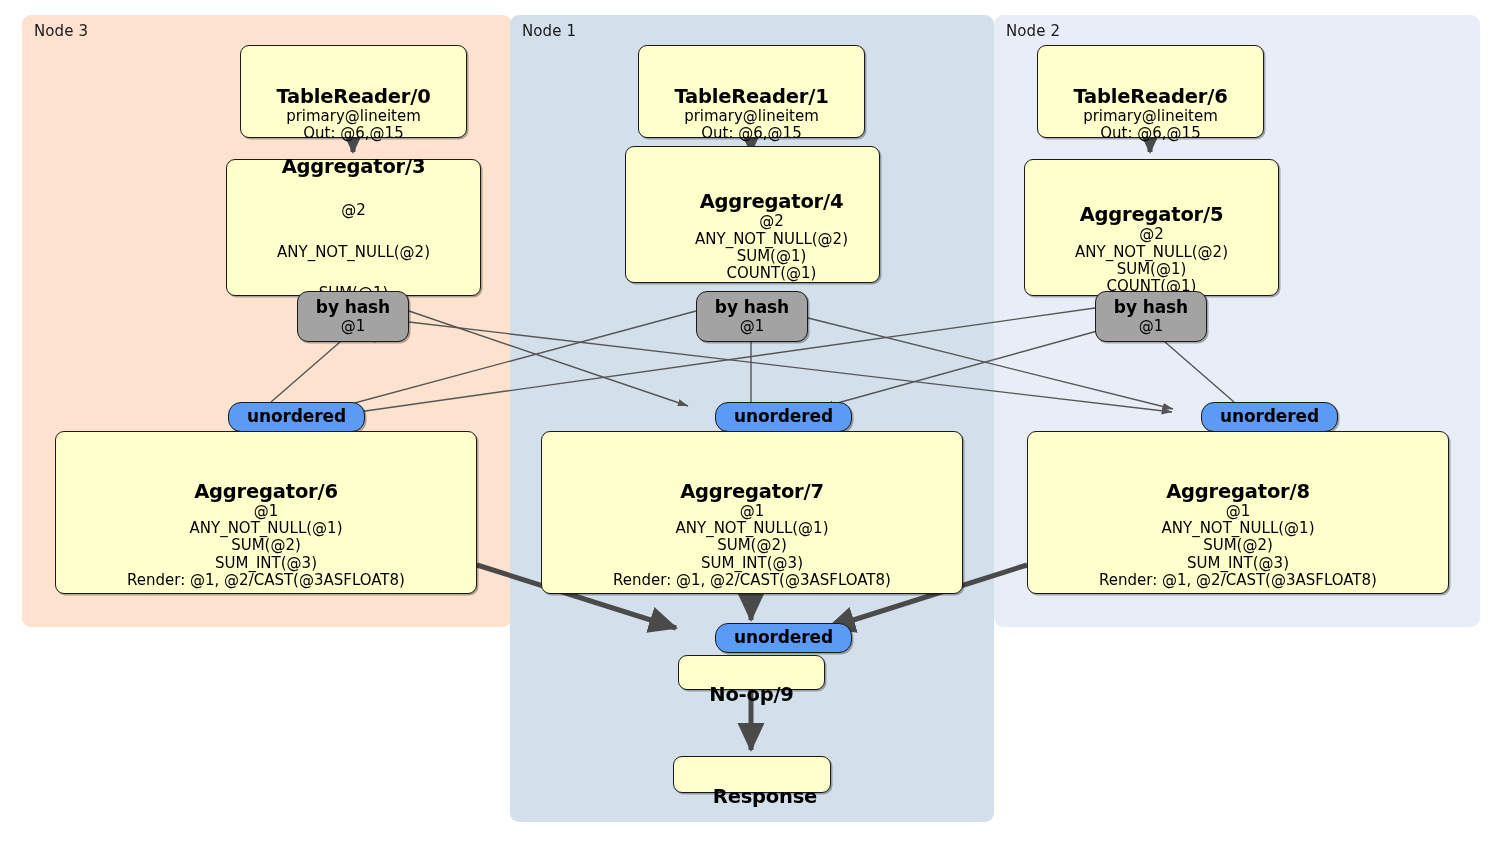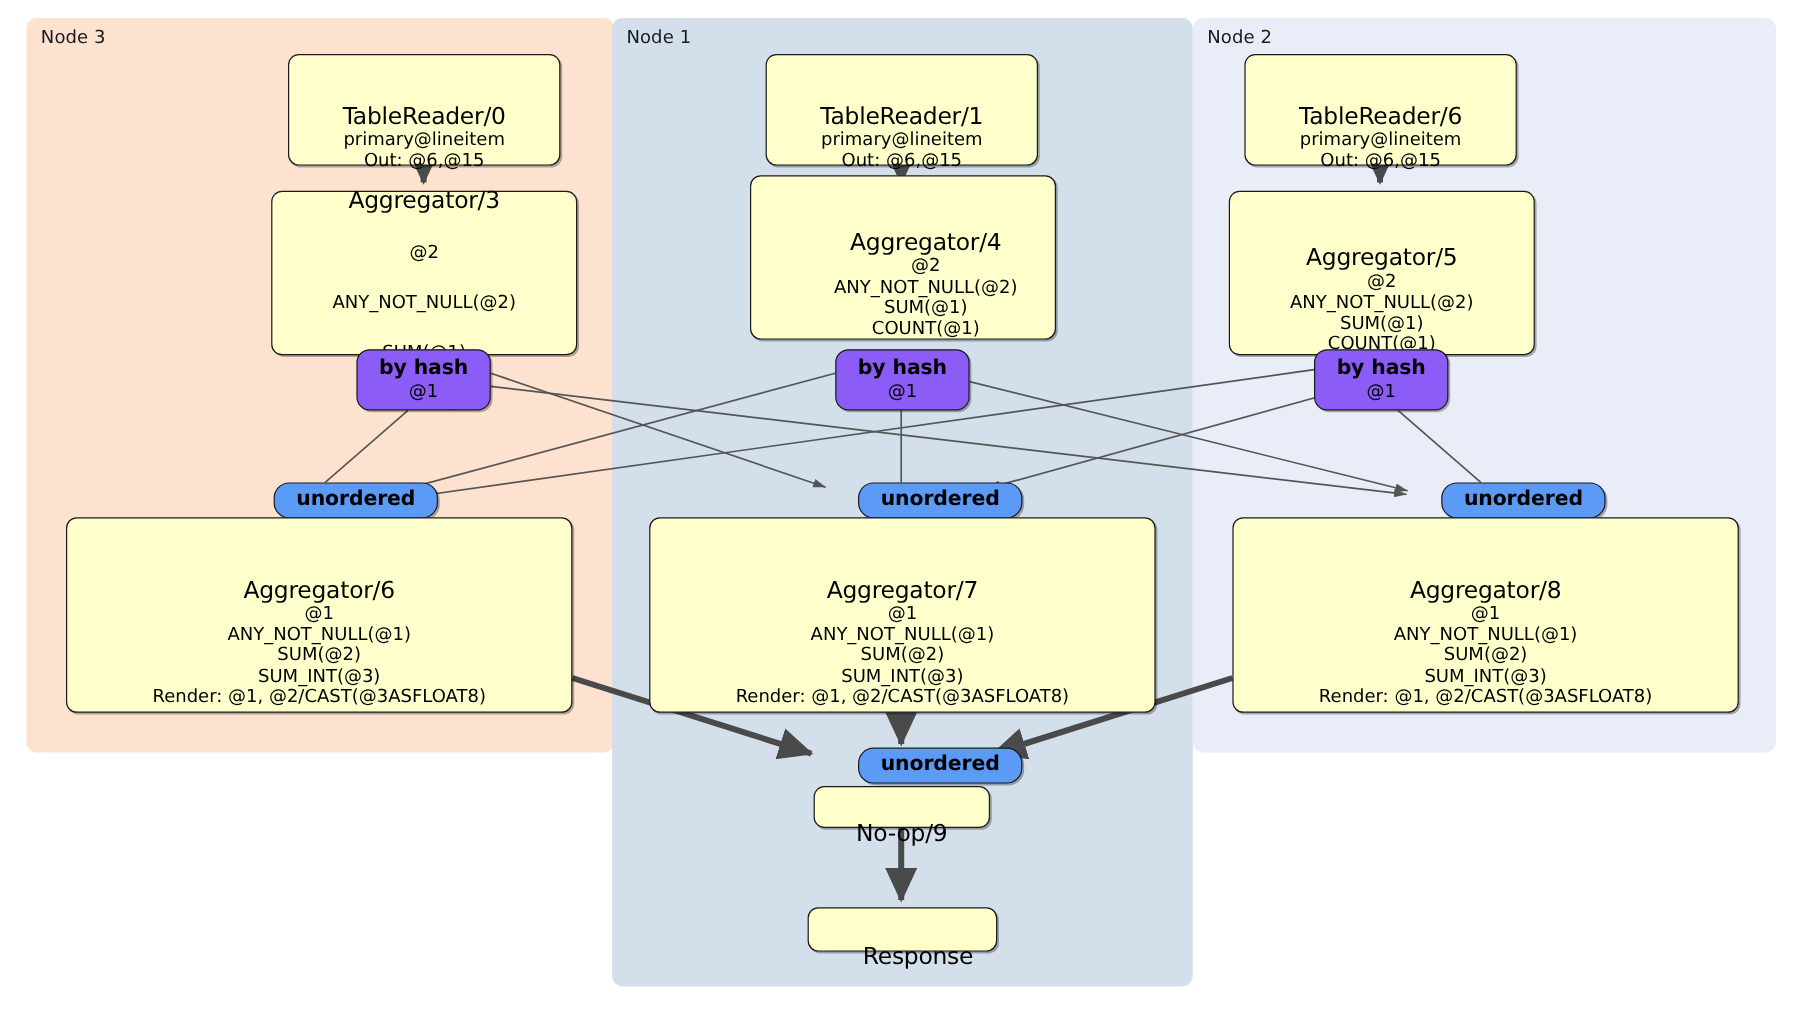--- a/index.html
+++ b/index.html
@@ -50,21 +50,21 @@
     text-align: center;
     display: flex;
     flex-direction: column;
     align-items: center;
     justify-content: center;
     color: #000;
     box-shadow: 1.5px 1.5px 0 rgba(0,0,0,0.30);
     padding: 2px 6px;
   }
   .box .ttl {
-    font-weight: normal;
+    font-weight: bold;
     font-size: 19.5px;
     line-height: 1.18;
     letter-spacing: -0.2px;
     white-space: nowrap;
     margin-top: 44px;
   }
   .box .ln {
     font-size: 15px;
     line-height: 1.16;
     white-space: nowrap;
@@ -75,21 +75,21 @@
     border: 1.6px solid #1a1a1a;
     border-radius: 13px;
     text-align: center;
     display: flex;
     flex-direction: column;
     align-items: center;
     justify-content: center;
     box-shadow: 1.5px 1.5px 0 rgba(0,0,0,0.30);
   }
   .pill.hash {
-    background: #8b5cf6;
+    background: #a3a3a3;
     border-radius: 11px;
   }
   .pill.unord {
     background: #5b9bf5;
     margin-left: 32px;
   }
   .pill .ttl {
     font-weight: bold;
     font-size: 17px;
     line-height: 1.15;

